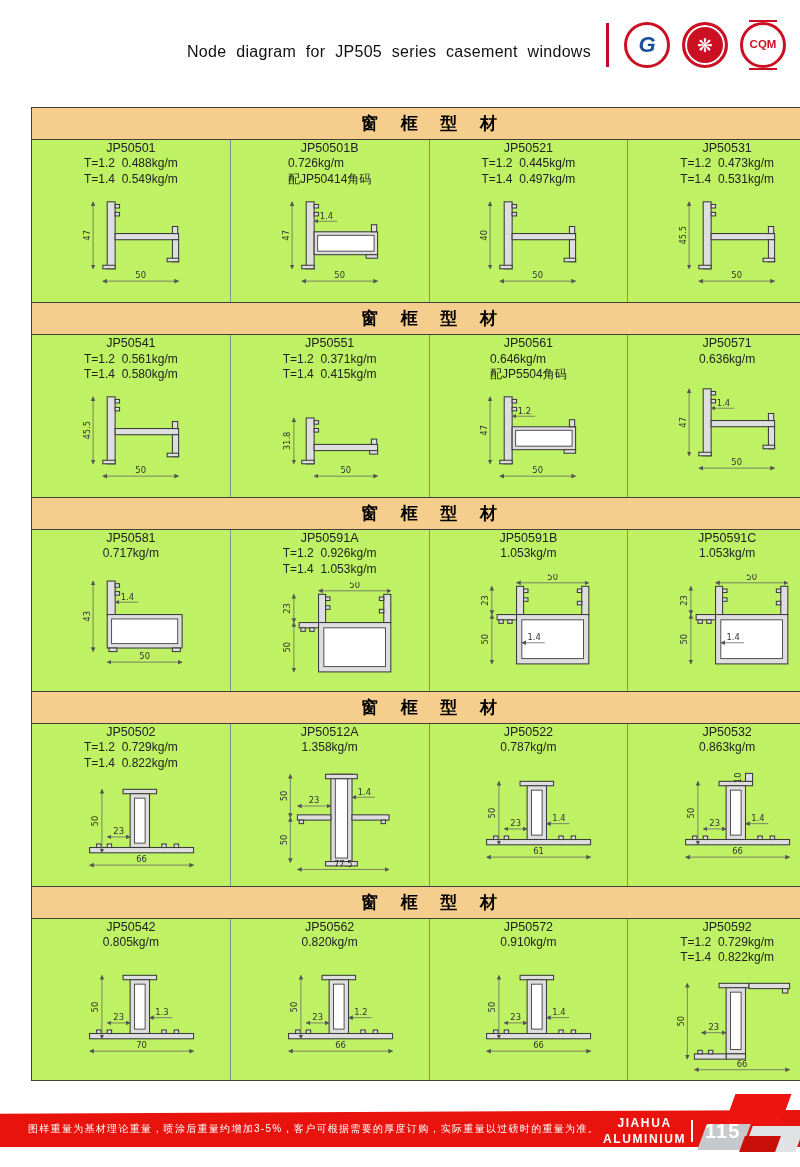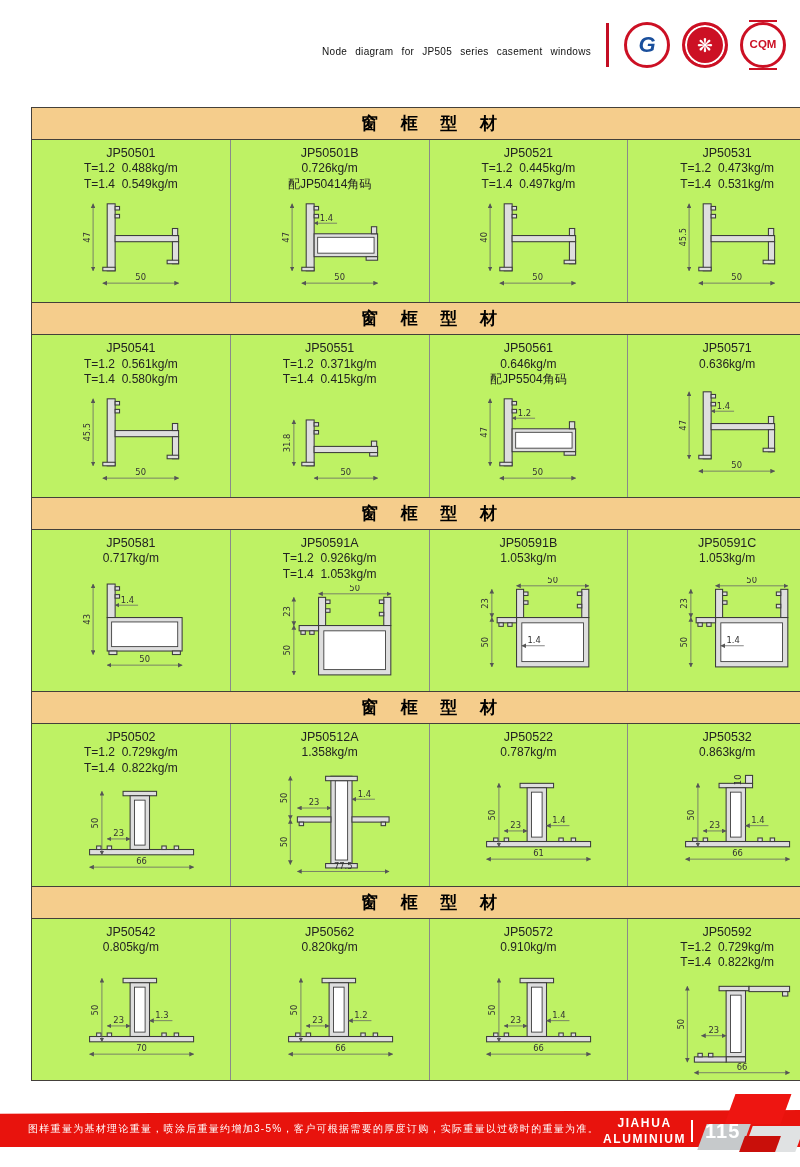--- a/index.html
+++ b/index.html
@@ -3,43 +3,43 @@
 <meta charset="utf-8">
 <style>
   html,body{margin:0;padding:0;background:#e9e9e9;}
   .page{position:relative;width:800px;height:1167px;background:#ffffff;margin:0 auto;overflow:hidden;
         font-family:"Liberation Sans","DejaVu Sans",sans-serif;}
 
   
   .page-header{position:absolute;top:22px;left:0;right:14px;display:flex;justify-content:flex-end;align-items:center;gap:10px;}
   .title-block{text-align:center;}
   .title-cn{font-size:25px;font-weight:bold;color:#000;letter-spacing:1px;line-height:1.1;}
-  .title-en{font-size:10px;color:#111;word-spacing:5px;letter-spacing:.3px;margin-top:13px;}
+  .title-en{font-size:16px;color:#111;word-spacing:5px;letter-spacing:.3px;margin-top:13px;}
   .header-divider{width:3px;height:44px;background:#c30d23;margin:0 5px;}
   .logo-row{display:flex;gap:12px;align-items:center;}
   .logo{width:46px;height:46px;border-radius:50%;display:flex;align-items:center;justify-content:center;box-sizing:border-box;}
   .logo-gb{border:3px solid #cc1024;color:#1a4f9c;font-weight:bold;font-size:22px;font-style:italic;}
   .logo-badge{background:#cc1024;border:3px solid #cc1024;box-shadow:inset 0 0 0 2px #fff;color:#fff;font-size:19px;}
   .logo-cqm{border:3px solid #cc1024;color:#cc1024;font-weight:bold;font-size:11.5px;}
   .logo-cqm span{border-top:2px solid #cc1024;border-bottom:2px solid #cc1024;padding:16px 1px;line-height:1.2;}
 
   
   .profile-table{position:absolute;left:31px;top:107px;width:796px;height:974px;box-sizing:border-box;
                  border:1.5px solid #44403a;display:flex;flex-direction:column;background:#bef264;}
   .profile-section{flex:1;display:flex;flex-direction:column;min-height:0;}
   .section-header{height:31px;flex:0 0 31px;background:#f5cd8c;border-top:1px solid #44403a;border-bottom:1px solid #44403a;
                   display:flex;align-items:center;justify-content:center;}
   .profile-section:first-child .section-header{border-top:none;}
   .section-title{font-size:17px;font-weight:bold;color:#000;letter-spacing:9px;text-indent:9px;}
   .section-row{flex:1;display:flex;min-height:0;}
   .profile-cell{flex:1;border-right:1px solid #8a8a8a;display:flex;flex-direction:column;align-items:center;
-                padding-top:5px;box-sizing:border-box;min-width:0;}
+                box-sizing:border-box;min-width:0;}
   .profile-cell:last-child{border-right:none;}
   .profile-code{font-size:12.5px;color:#222;line-height:1.3;}
-  .weight-line{font-size:12px;color:#222;white-space:pre;line-height:1.3;text-align:center;}
+  .weight-line{font-size:12px;color:#222;white-space:pre;line-height:1.3;text-align:left;}
   .profile-drawing{flex:1;width:100%;display:flex;align-items:center;justify-content:center;min-height:0;}
   .profile-drawing svg{height:104px;width:150px;}
 
   
   .al{fill:#dedede;stroke:#3c3c3c;stroke-width:1.2;}
   .hole{fill:#fff;stroke:#3c3c3c;stroke-width:1;}
   .dim{stroke:#666;stroke-width:.9;fill:none;}
   .dimtxt{font-size:9.5px;fill:#333;text-anchor:middle;font-family:"DejaVu Sans",sans-serif;}
 
   

